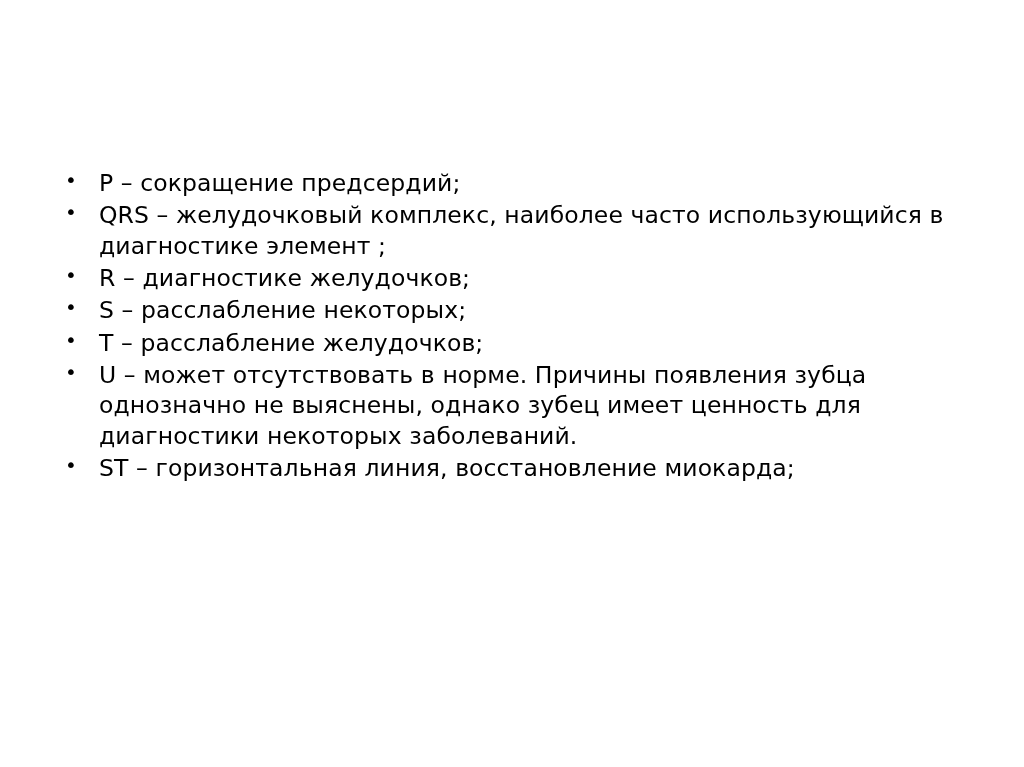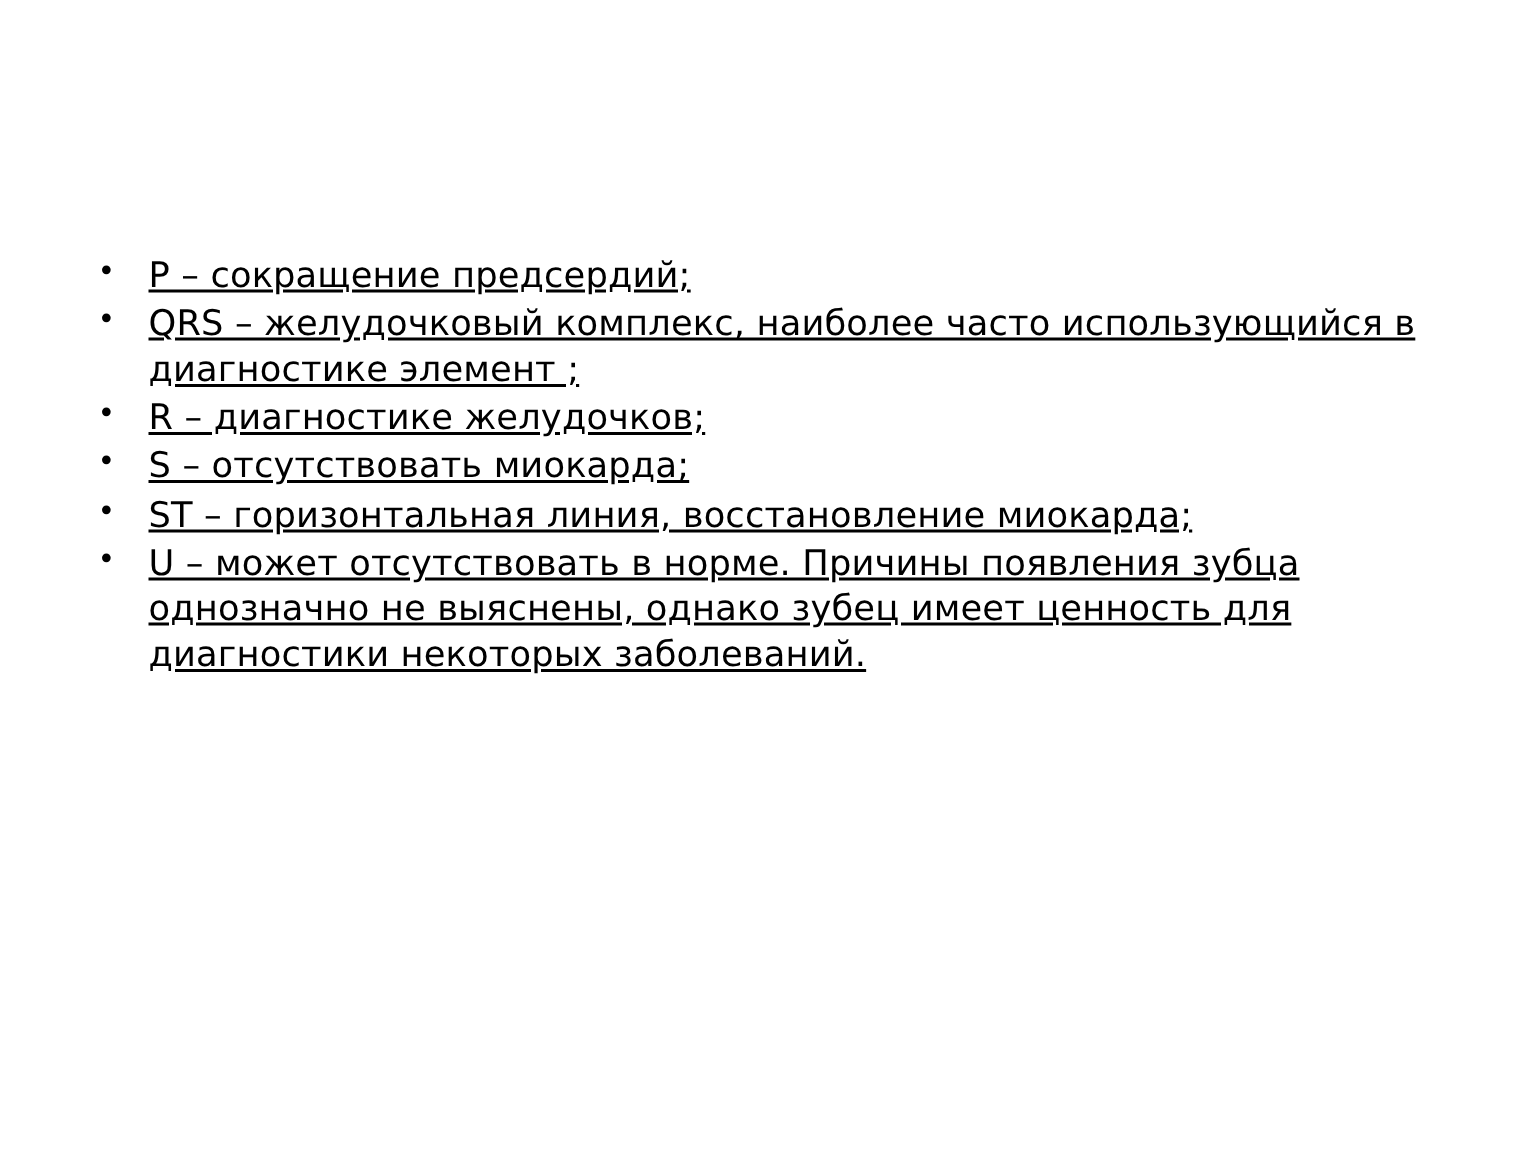--- a/index.html
+++ b/index.html
@@ -18,21 +18,20 @@
     position: relative;
     width: 1024px;
     height: 767px;
     box-sizing: border-box;
   }
   .content-block {
     position: absolute;
     left: 46px;
     top: 168px;
     width: 920px;
-    text-decoration: underline;
   }
   ul.bullet-list {
     list-style: none;
     margin: 0;
     padding: 0;
   }
   ul.bullet-list > li {
     position: relative;
     padding-left: 53px;
     font-size: 23.5px;
@@ -53,18 +52,19 @@
 </style>
 </head>
 <body>
 
 <div class="slide">
   <div class="content-block">
     <ul class="bullet-list">
       <li>P – сокращение предсердий;</li>
       <li>QRS – желудочковый комплекс, наиболее часто использующийся в диагностике элемент ;</li>
       <li>R – диагностике желудочков;</li>
-      <li>S – отсутствовать миокарда;</li>
+      <li>S – расслабление некоторых;</li>
+      <li>T – расслабление желудочков;</li>
+      <li>U – может отсутствовать в норме. Причины появления зубца однозначно не выяснены, однако зубец имеет ценность для диагностики некоторых заболеваний.</li>
       <li>ST – горизонтальная линия, восстановление миокарда;</li>
-      <li>U – может отсутствовать в норме. Причины появления зубца однозначно не выяснены, однако зубец имеет ценность для диагностики некоторых заболеваний.</li>
     </ul>
   </div>
 </div>
 
 </body></html>

